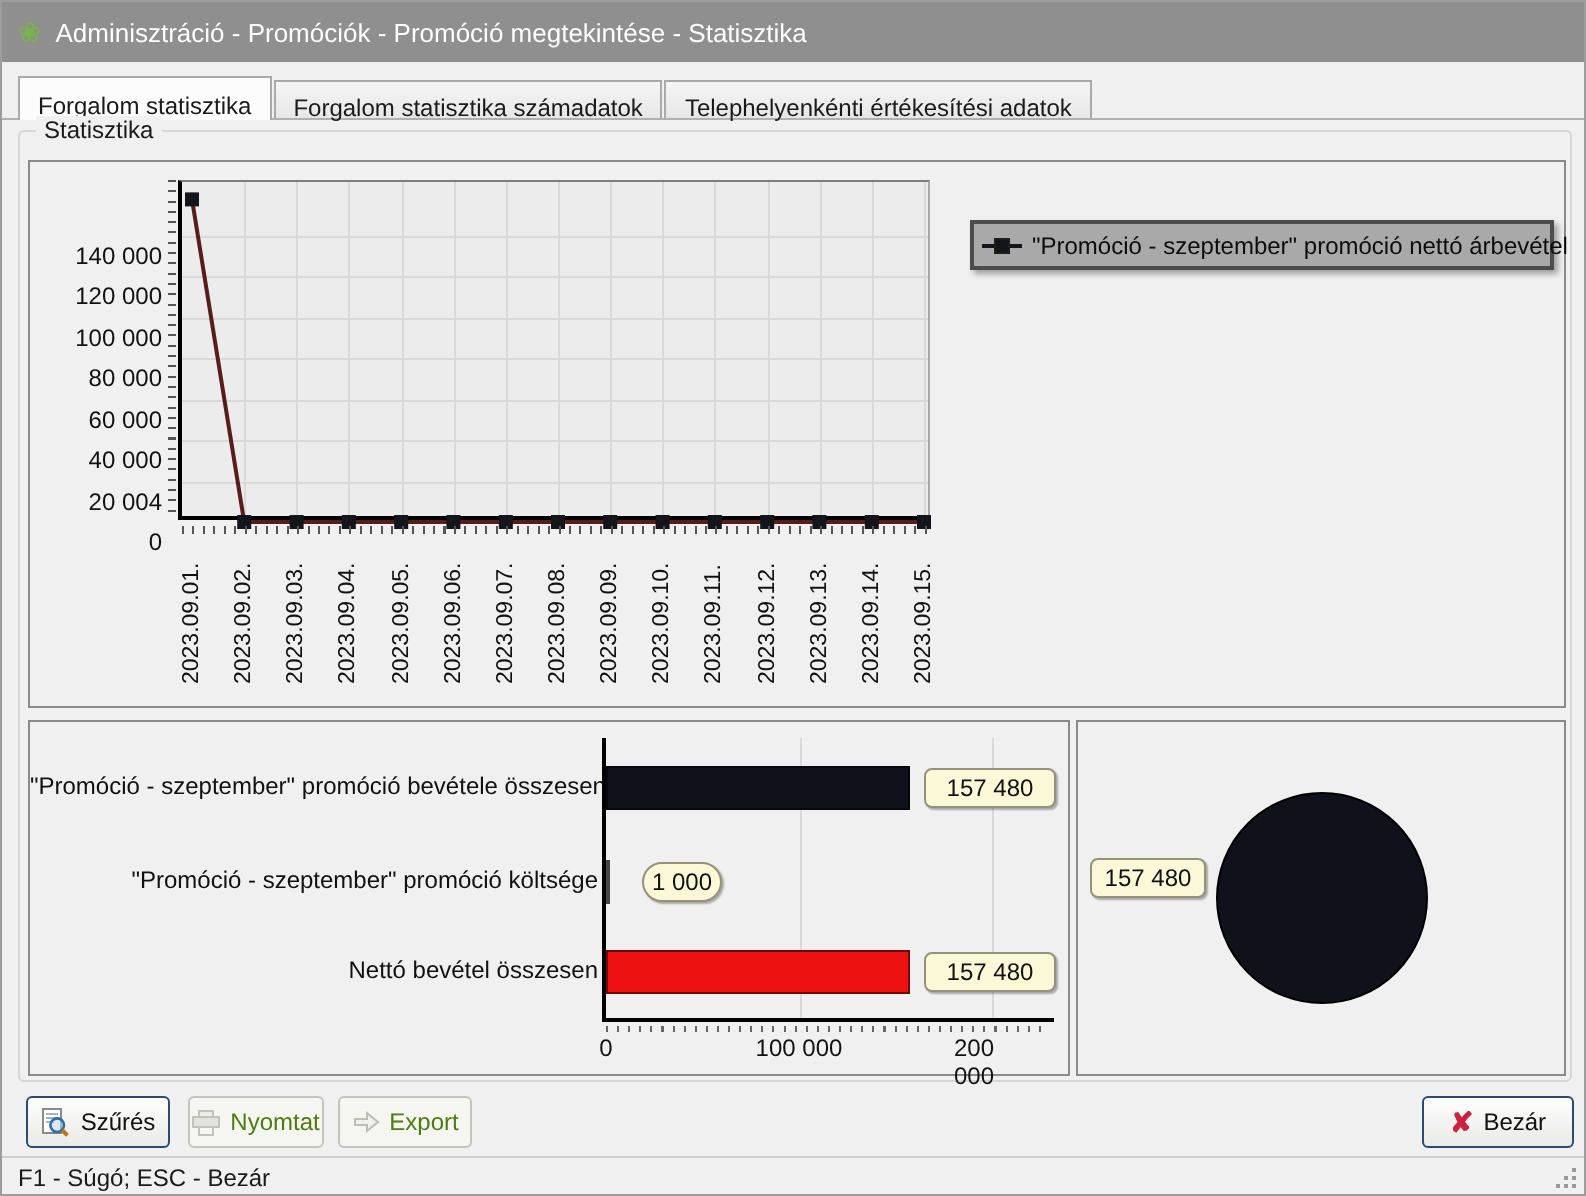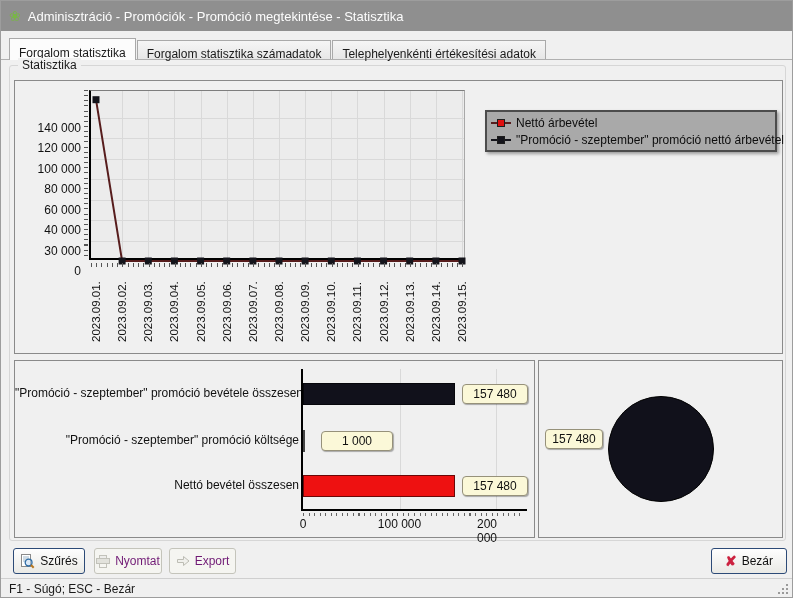--- a/index.html
+++ b/index.html
@@ -64,21 +64,21 @@
   .value-box{position:absolute;height:20px;line-height:18px;text-align:center;font-size:12px;
     background:#fbf8d8;border:1px solid #96917a;border-radius:4px;
     box-shadow:1px 1px 1px rgba(0,0,0,.3);color:#111;}
   
   .pie-circle{position:absolute;left:69px;top:35px;width:106px;height:106px;border-radius:50%;
     border:1px solid #000;}
   
   .btn{position:absolute;top:547px;height:26px;display:flex;align-items:center;justify-content:center;
     gap:5px;font-size:12px;border-radius:3px;cursor:default;}
   .btn.enabled{background:linear-gradient(#fefefe,#e9e9e5);border:1px solid #2c4a77;color:#111;}
-  .btn.disabled{background:#f5f5f1;border:1px solid #c4c4bb;color:#701a75;}
+  .btn.disabled{background:#f5f5f1;border:1px solid #c4c4bb;color:#4d7c0f;}
   .btn svg{flex:0 0 auto;}
   .close-x{font-size:14px;font-weight:bold;color:#cc2240;line-height:1;}
   
   .statusbar{position:absolute;left:0;top:577px;width:100%;height:20px;background:#f0f0f0;
     border-top:1px solid #cfcfcf;display:flex;align-items:center;padding-left:8px;font-size:12px;}
   .grip{position:absolute;right:4px;bottom:4px;width:2px;height:2px;background:#9a9a9a;
     box-shadow:-4px 0 #9a9a9a,-8px 0 #9a9a9a,0 -4px #9a9a9a,-4px -4px #9a9a9a,0 -8px #9a9a9a;}
 </style>
 </head>
 <body>
@@ -139,35 +139,28 @@
             <rect x="315.2" y="166.5" width="7" height="7" fill="#14141b"></rect>
             <rect x="341.4" y="166.5" width="7" height="7" fill="#14141b"></rect>
             <rect x="367.5" y="166.5" width="7" height="7" fill="#14141b"></rect>
           </svg>
         </div>
       <div class="minor-y"></div>
       <div class="minor-x"></div>
       <div class="legend">
         <div class="legend-item">
           <span class="lg-sample">
-              <span class="lg-line" style="background: rgb(87, 29, 29);"></span>
-              <span class="lg-marker" style="background: rgb(224, 16, 16);"></span>
-            </span>
-          <span class="lg-text">Nettó árbevétel</span>
-        </div>
-        <div class="legend-item">
-          <span class="lg-sample">
               <span class="lg-line" style="background: rgb(20, 20, 27);"></span>
               <span class="lg-marker" style="background: rgb(20, 20, 27);"></span>
             </span>
           <span class="lg-text">"Promóció - szeptember" promóció nettó árbevétel</span>
         </div>
       </div>
     <div class="ytick" style="top: 171px;">0</div>
-        <div class="ytick" style="top: 150.5px;">30 000</div>
+        <div class="ytick" style="top: 150.5px;">20 004</div>
         <div class="ytick" style="top: 130px;">40 000</div>
         <div class="ytick" style="top: 109.6px;">60 000</div>
         <div class="ytick" style="top: 89.1px;">80 000</div>
         <div class="ytick" style="top: 68.6px;">100 000</div>
         <div class="ytick" style="top: 48.1px;">120 000</div>
         <div class="ytick" style="top: 27.6px;">140 000</div>
         <div class="xtick-rot" style="left: 74px;">2023.09.01.</div>
         <div class="xtick-rot" style="left: 100.1px;">2023.09.02.</div>
         <div class="xtick-rot" style="left: 126.3px;">2023.09.03.</div>
         <div class="xtick-rot" style="left: 152.4px;">2023.09.04.</div>
@@ -193,21 +186,21 @@
       <div class="bar-grid" style="left: 481px;"></div>
       <div class="bar-axis-y"></div>
       <div class="bar-axis-x"></div>
       <div class="bar-minor"></div>
 
       <div class="bar-fill" style="top: 22px; width: 152px; background: rgb(17, 17, 27);"></div>
       <div class="bar-fill" style="top: 69px; width: 1.5px; background: rgb(154, 154, 154);"></div>
       <div class="bar-fill" style="top: 114px; width: 152px; background: rgb(238, 17, 17);"></div>
 
       <div class="value-box" style="top:23px;left:447px;width:66px;">157 480</div>
-      <div class="value-box" style="top:70px;left:306px;width:72px;">1 000</div>
+      <div class="value-box" style="top:70px;left:306px;width:40px;border-radius:10px;">1 000</div>
       <div class="value-box" style="top:115px;left:447px;width:66px;">157 480</div>
 
       <div class="bar-xtick" style="left: 288px;">0</div>
       <div class="bar-xtick" style="left: 384.5px;">100 000</div>
       <div class="bar-xtick" style="left: 481px;">200 000</div>
     </div>
 
     <div class="panel" id="pie-panel">
       <div class="value-box" style="top:68px;left:6px;width:58px;">157 480</div>
       <div class="pie-circle" id="pie-slice" style="background: rgb(17, 17, 27);"></div>

